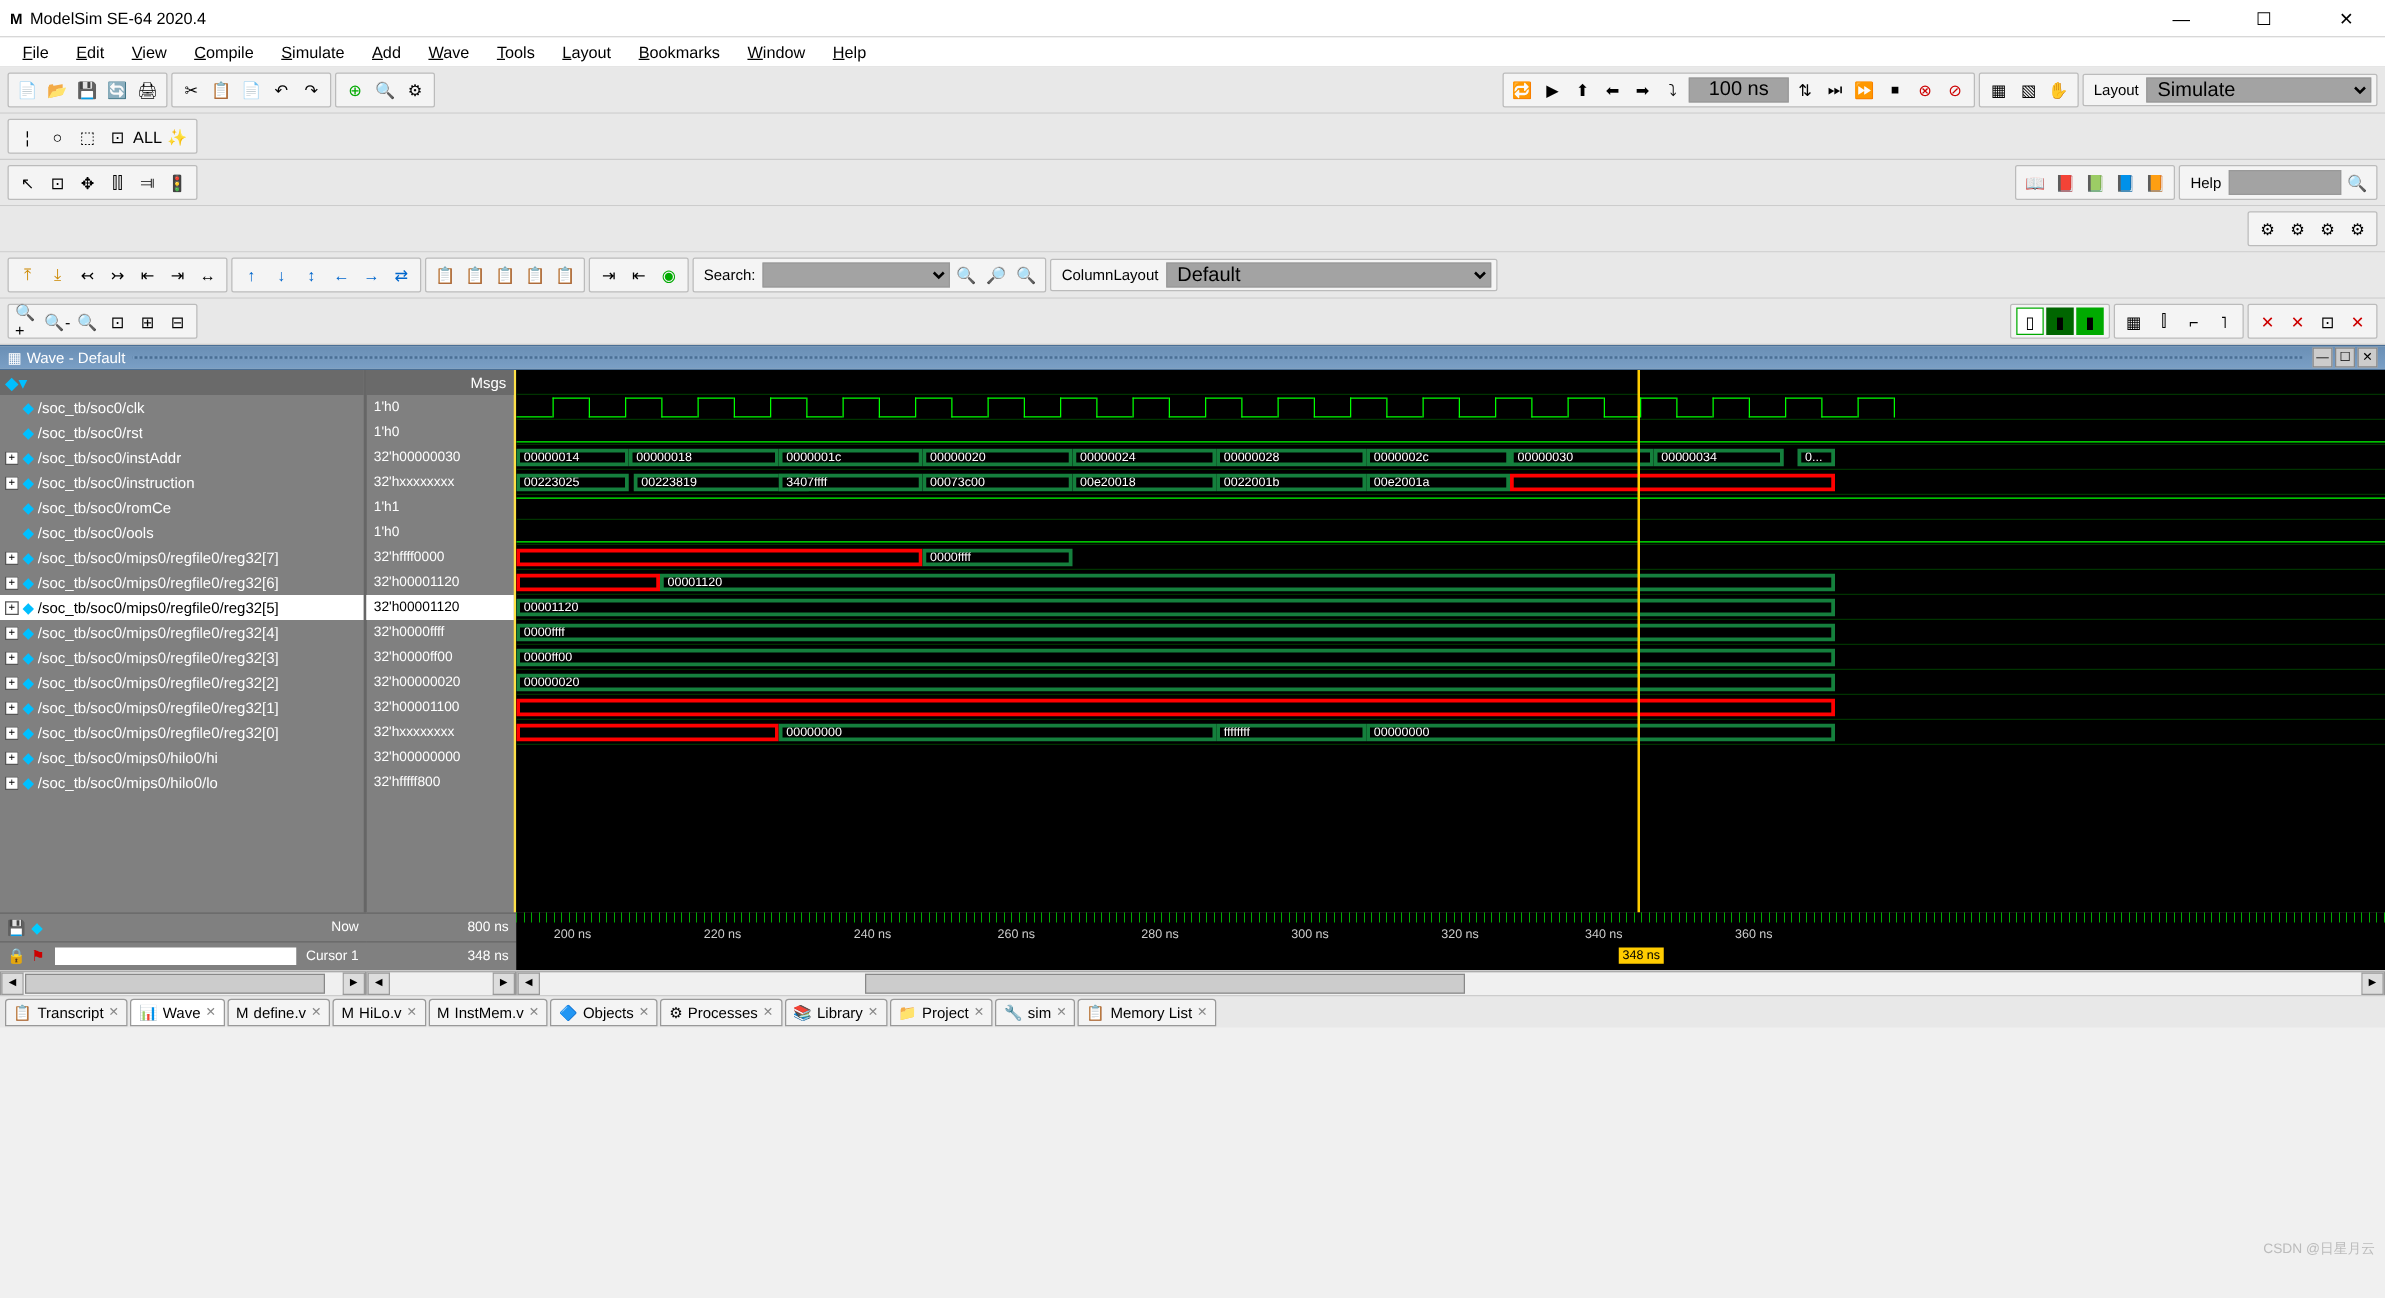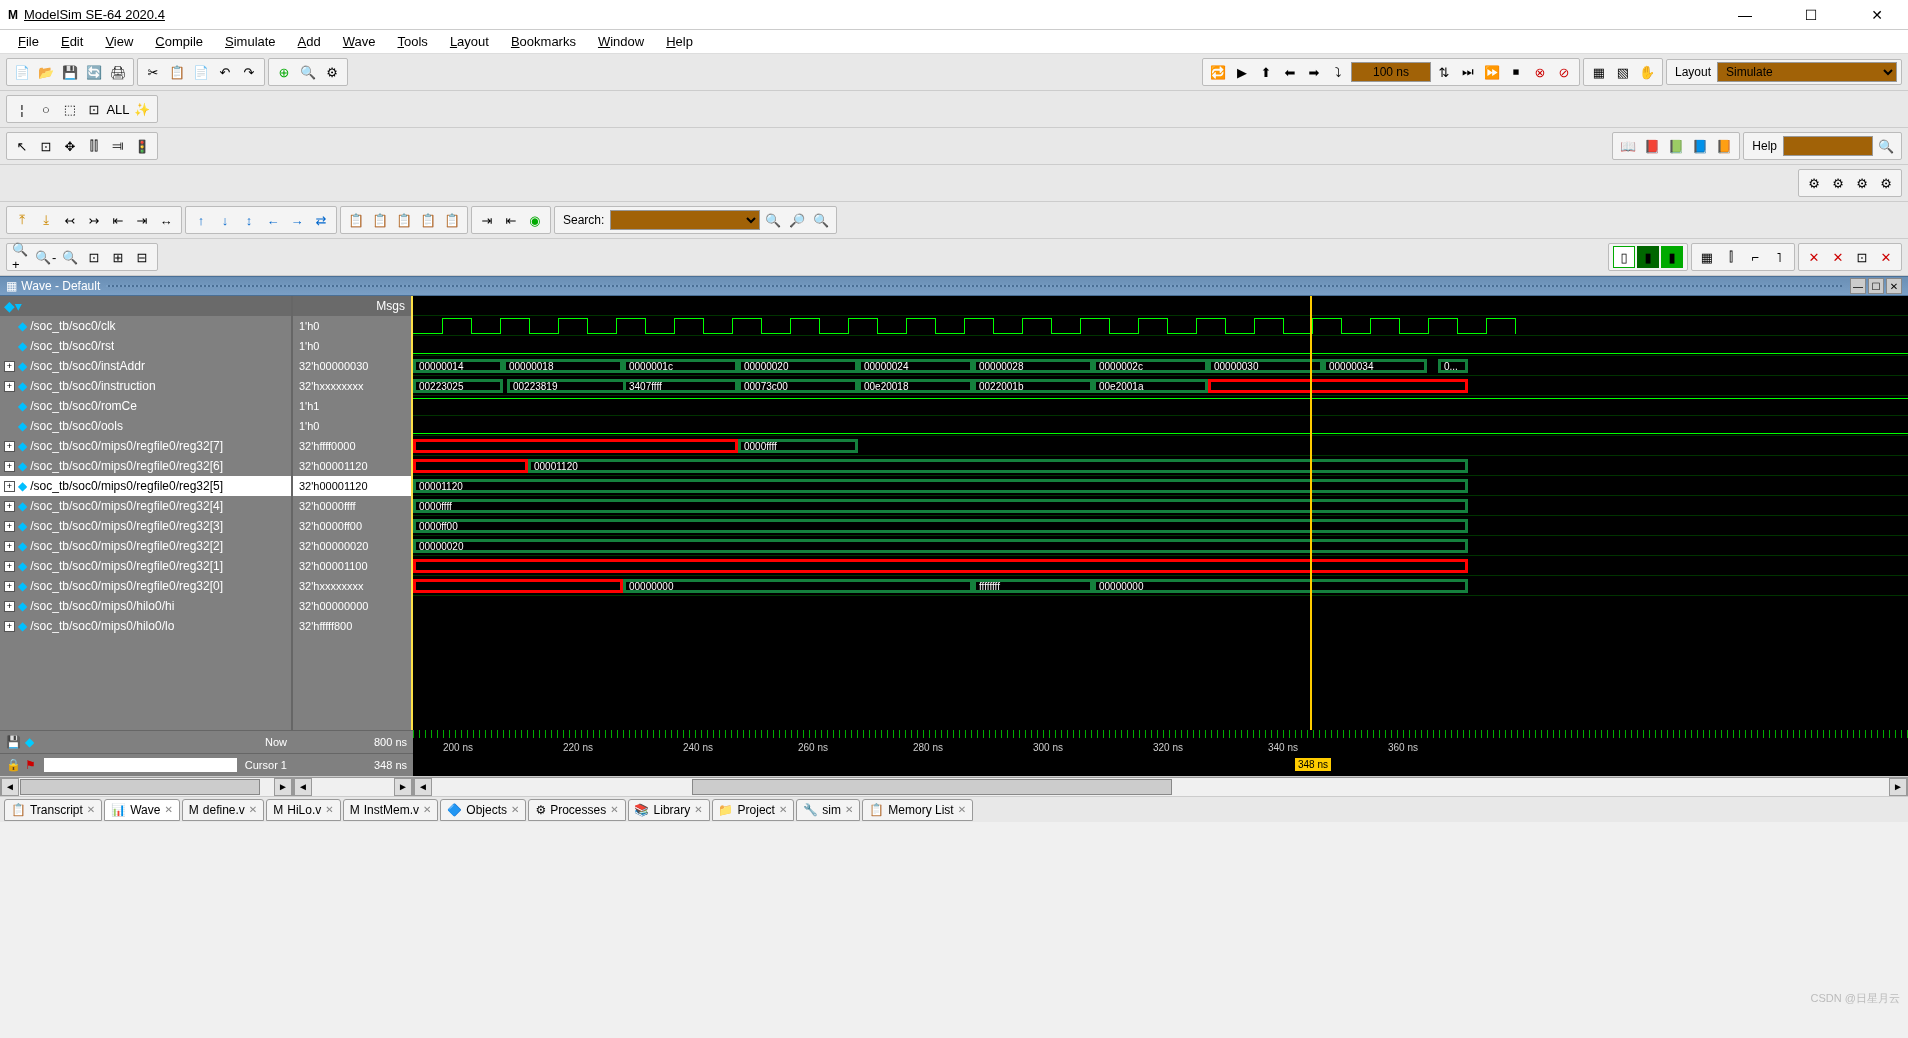--- a/index.html
+++ b/index.html
@@ -1,28 +1,28 @@
 <!DOCTYPE html>
 <html><head>
 <meta charset="utf-8">
 <style>
 * { box-sizing: border-box; margin: 0; padding: 0; font-family: "Segoe UI", Tahoma, sans-serif; }
 body { background: #f0f0f0; width: 1908px; height: 1038px; overflow: hidden; font-size: 12px; }
 .titlebar { height: 30px; background: #fff; display: flex; align-items: center; padding: 0 8px; border-bottom: 1px solid #ccc; }
 .titlebar .logo { font-weight: bold; margin-right: 6px; color: #000; }
-.titlebar .title { flex: 1; font-size: 13px; text-decoration: underline; }
+.titlebar .title { flex: 1; font-size: 13px; }
 .titlebar .winbtns { display: flex; gap: 20px; }
 .titlebar .winbtn { width: 46px; height: 28px; display: flex; align-items: center; justify-content: center; font-size: 14px; }
 .menubar { height: 24px; background: #fff; display: flex; align-items: center; padding: 0 8px; gap: 2px; border-bottom: 1px solid #ddd; }
 .menubar .menu { padding: 2px 10px; font-size: 13px; }
 .menubar .menu .ul { text-decoration: underline; }
 .toolbar { background: #e8e8e8; padding: 4px 6px; display: flex; align-items: center; gap: 3px; flex-wrap: wrap; border-bottom: 1px solid #ccc; }
 .toolbar .group { display: flex; align-items: center; gap: 2px; border: 1px solid #bbb; background: #f4f4f4; padding: 2px 4px; border-radius: 2px; }
 .tbtn { width: 22px; height: 22px; display: flex; align-items: center; justify-content: center; border: 1px solid transparent; font-size: 13px; cursor: pointer; }
-.tinput { height: 20px; border: 1px solid #999; background: #a16207; padding: 0 4px; font-size: 12px; }
+.tinput { height: 20px; border: 1px solid #999; background: #a3a3a3; padding: 0 4px; font-size: 16px; }
 .tlabel { font-size: 12px; padding: 0 4px; }
 .wave-header { background: linear-gradient(#6a8fb5, #7a9fc5); color: #fff; height: 20px; display: flex; align-items: center; padding: 0 6px; font-size: 12px; border-top: 1px solid #4a6f95; border-bottom: 1px solid #4a6f95; }
 .wave-header .wbtn { width: 16px; height: 16px; background: #ccc; border: 1px solid #888; margin-left: 2px; font-size: 10px; display: flex; align-items: center; justify-content: center; color: #000; }
 .wave-body { display: flex; height: 434px; background: #000; }
 .sig-panel { width: 293px; background: #808080; border-right: 2px solid #666; display: flex; flex-direction: column; }
 .sig-head { height: 20px; background: #6a6a6a; display: flex; align-items: center; padding: 0 4px; }
 .sig-head .diamond { color: #00bfff; font-size: 14px; }
 .sig-list { flex: 1; overflow: hidden; }
 .sig-row { height: 20px; display: flex; align-items: center; padding: 0 4px; color: #fff; font-size: 12px; gap: 3px; }
 .sig-row.selected { background: #fff; color: #000; }
@@ -213,20 +213,24 @@
     <div class="tbtn">⇥</div>
     <div class="tbtn">⇤</div>
     <div class="tbtn" style="color:#0a0">◉</div>
   </div>
   <div class="group">
     <span class="tlabel">Search:</span>
     <select class="tinput" style="width:150px"></select>
     <div class="tbtn">🔍</div>
     <div class="tbtn">🔎</div>
     <div class="tbtn">🔍</div>
+  </div>
+  <div class="group">
+    <span class="tlabel">ColumnLayout</span>
+    <select class="tinput" style="width:260px"><option>Default</option></select>
   </div>
 </div>
 
 <div class="toolbar">
   <div class="group">
     <div class="tbtn">🔍+</div>
     <div class="tbtn">🔍-</div>
     <div class="tbtn">🔍</div>
     <div class="tbtn">⊡</div>
     <div class="tbtn">⊞</div>

